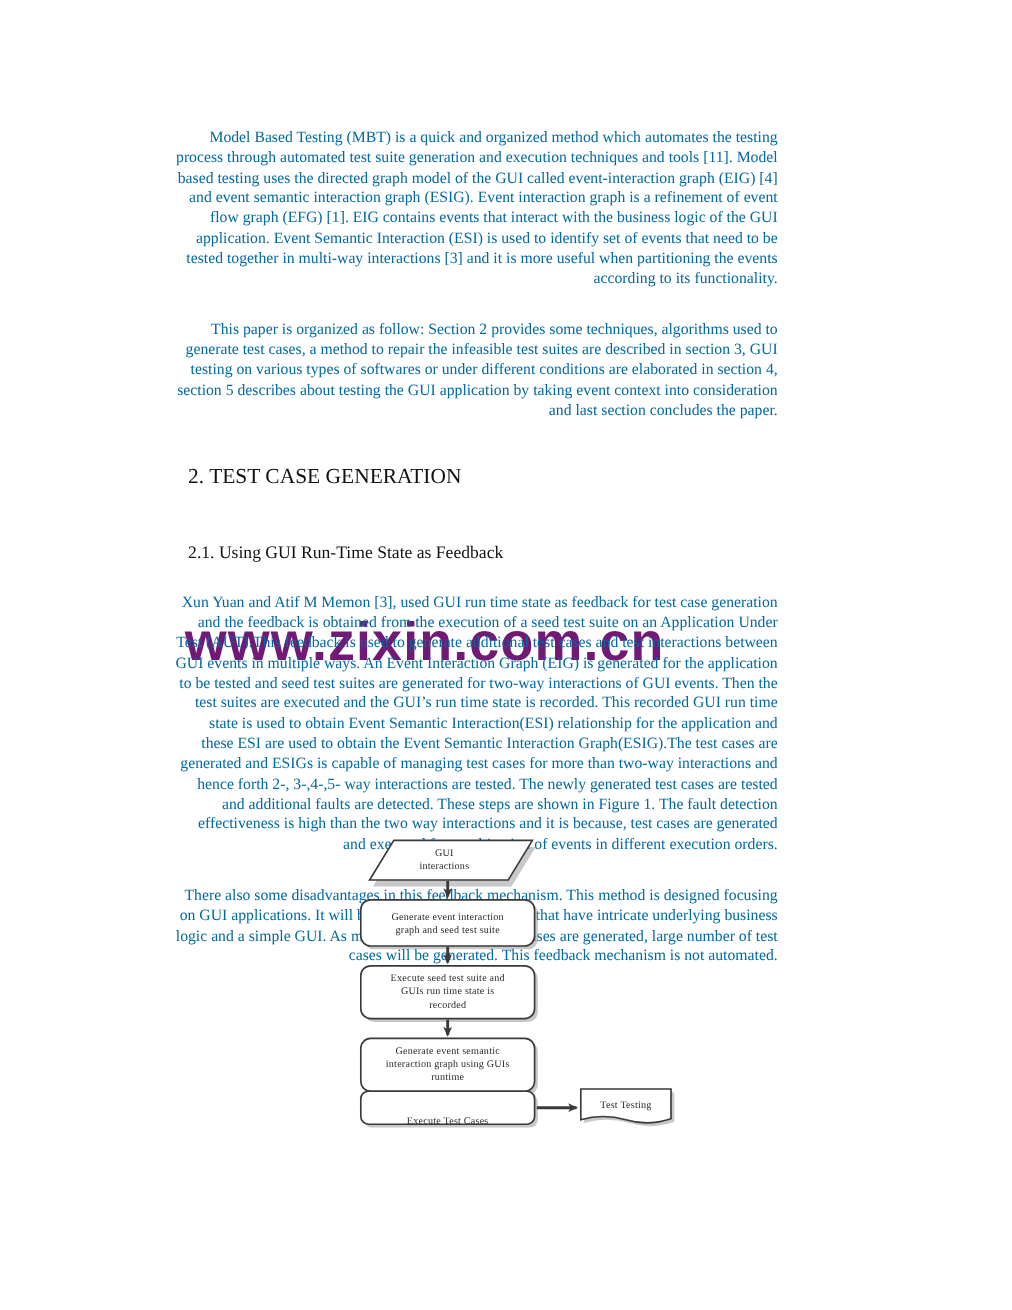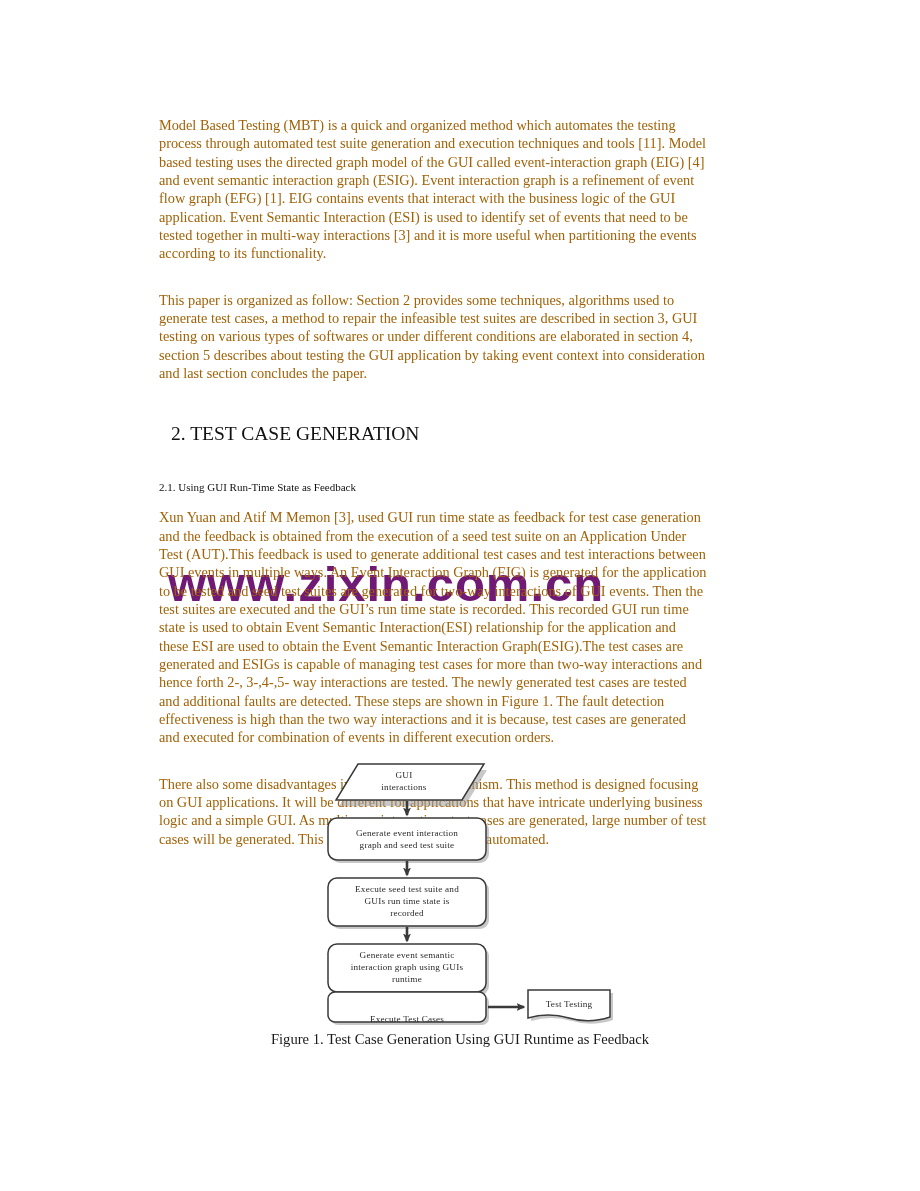--- a/index.html
+++ b/index.html
@@ -45,39 +45,39 @@
     left: 159px;
     top: 116px;
     width: 548px;
     z-index: 2;
   }
 
   p.body-text {
     margin: 0 0 0 0;
     font-size: 14.3px;
     line-height: 1.283;
-    text-align: left;
-    color: #a16207;
+    text-align: right;
+    color: #0369a1;
   }
 
   .gap-lg { height: 28px; }
   .gap-md { height: 22px; }
   .gap-sm { height: 14px; }
 
   h2.section-title {
     margin: 12px;
     font-size: 19.5px;
     font-weight: 400;
     line-height: 1.25;
     color: #111111;
   }
 
   h3.subsection-title {
-    margin: 0;
-    font-size: 11px;
+    margin: 12px;
+    font-size: 16px;
     font-weight: 400;
     line-height: 1.25;
     color: #111111;
   }
 
   
   .figure-wrap {
     position: absolute;
     left: 0;
     top: 755px;
@@ -224,15 +224,14 @@
         <div>Execute Test Cases</div>
       </div>
 
       <div class="node-label" style="left:530px; top:243px; width:78px;">
         <div>Test Testing</div>
       </div>
 
     </div>
   </div>
 
-  <div class="caption">Figure 1. Test Case Generation Using GUI Runtime as Feedback</div>
 
 </div>
 
 </body></html>

